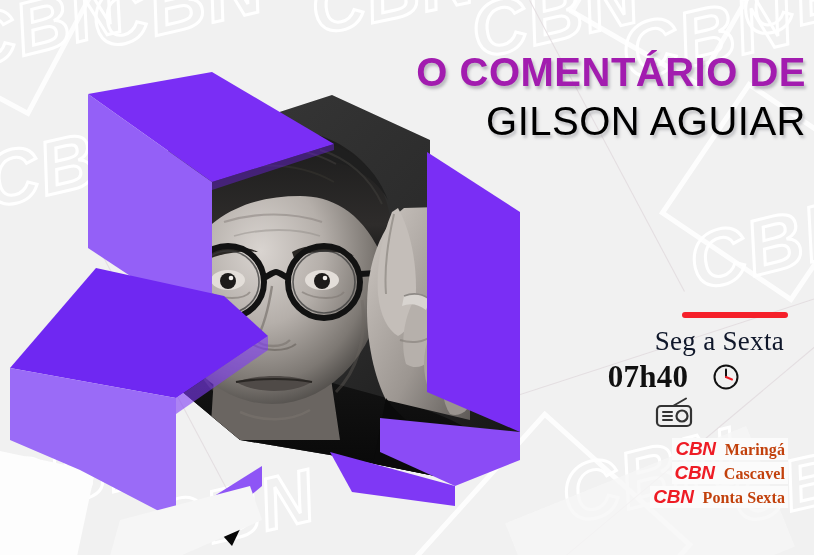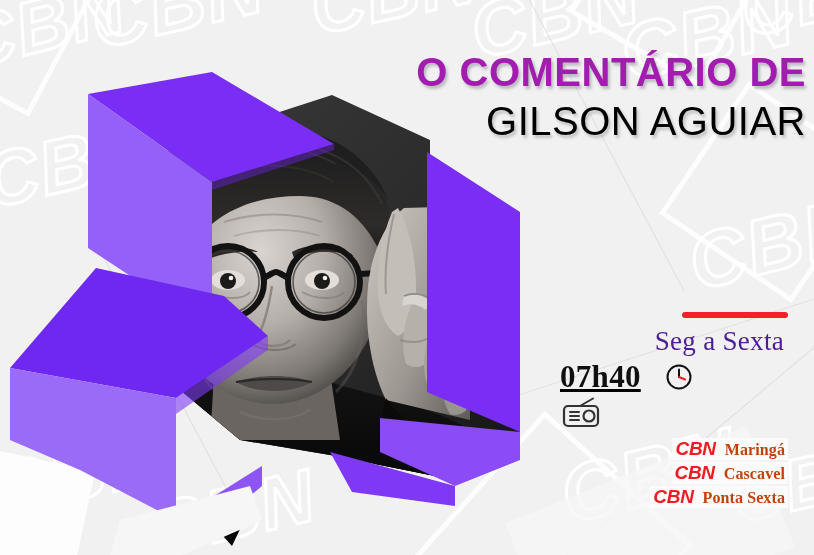--- a/index.html
+++ b/index.html
@@ -98,32 +98,31 @@
     height: 6px;
     background: #f5202a;
     border-radius: 3px;
     margin-left: auto;
     margin-right: 12px;
     margin-bottom: 9px;
   }
   .days {
     font-family: "Liberation Serif", serif;
     font-size: 27px;
-    color: #4c1d95;
+    color: #0f172a;
     letter-spacing: .3px;
     margin-right: 16px;
     line-height: 1.05;
   }
   .time-row, .freq-row {
     display: flex;
     align-items: center;
-    justify-content: flex-start;
+    justify-content: center;
     gap: 24px;
     margin-right: 12px;
-    text-decoration: underline;
   }
   .time-row { margin-top: 4px; }
   .time-txt {
     font-family: "Liberation Serif", serif;
     font-size: 31px;
     font-weight: 700;
     color: #101010;
     letter-spacing: .3px;
   }
   .freq-row { margin-top: 2px; }

